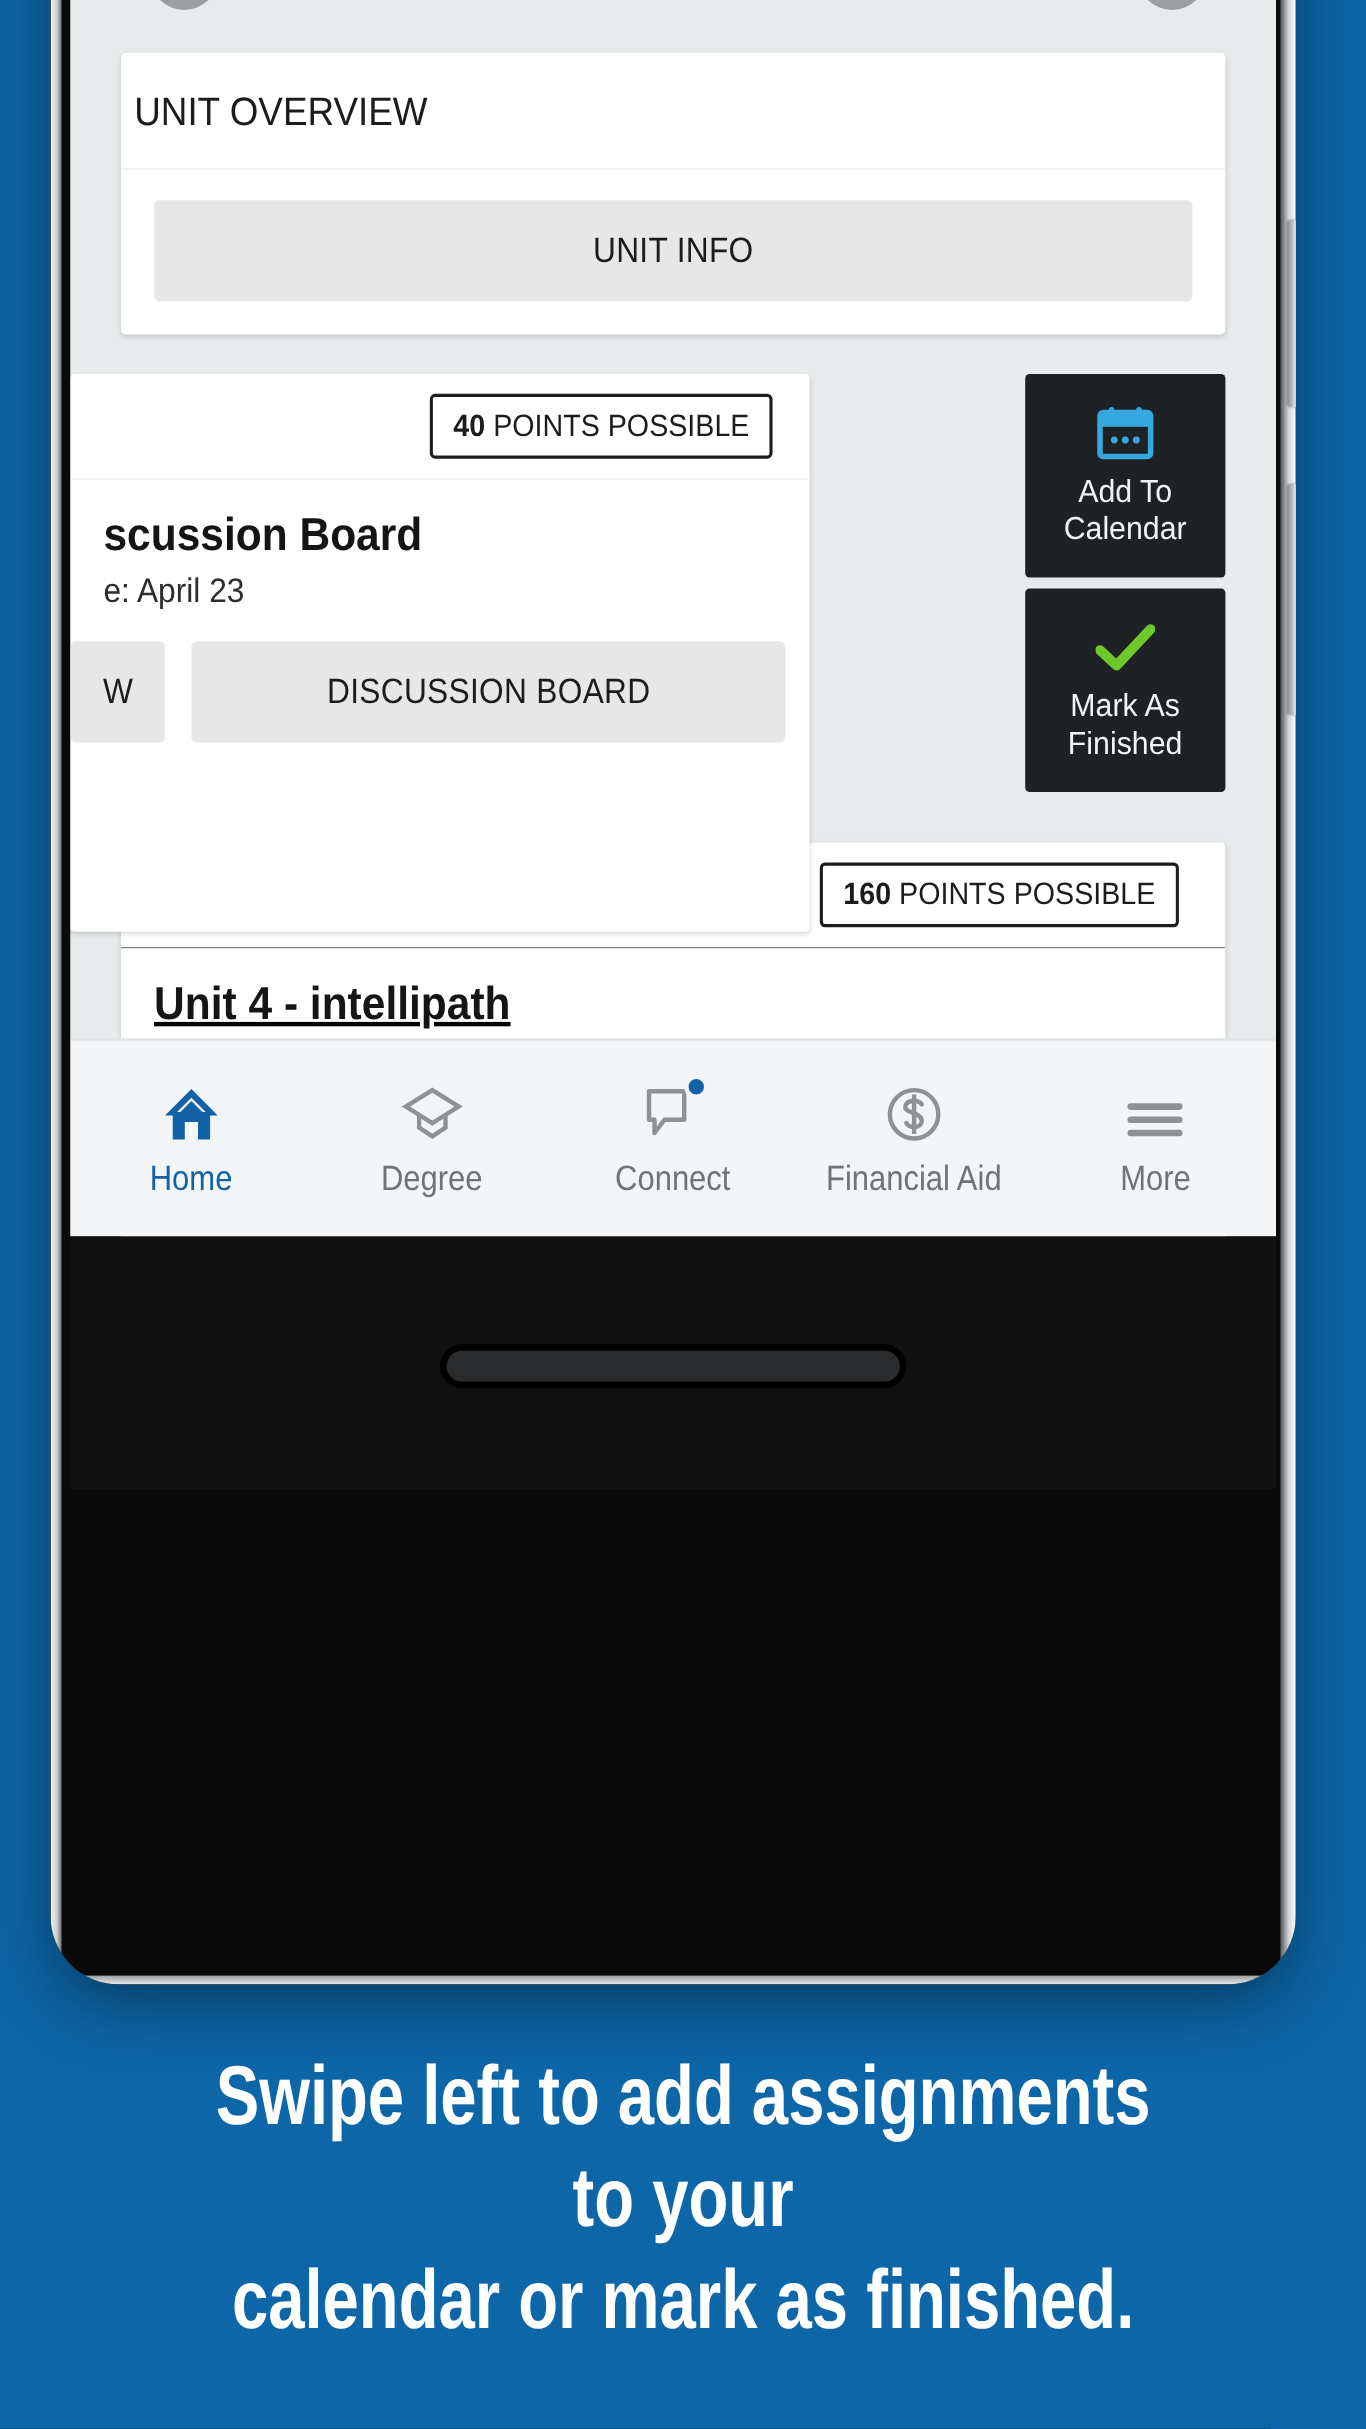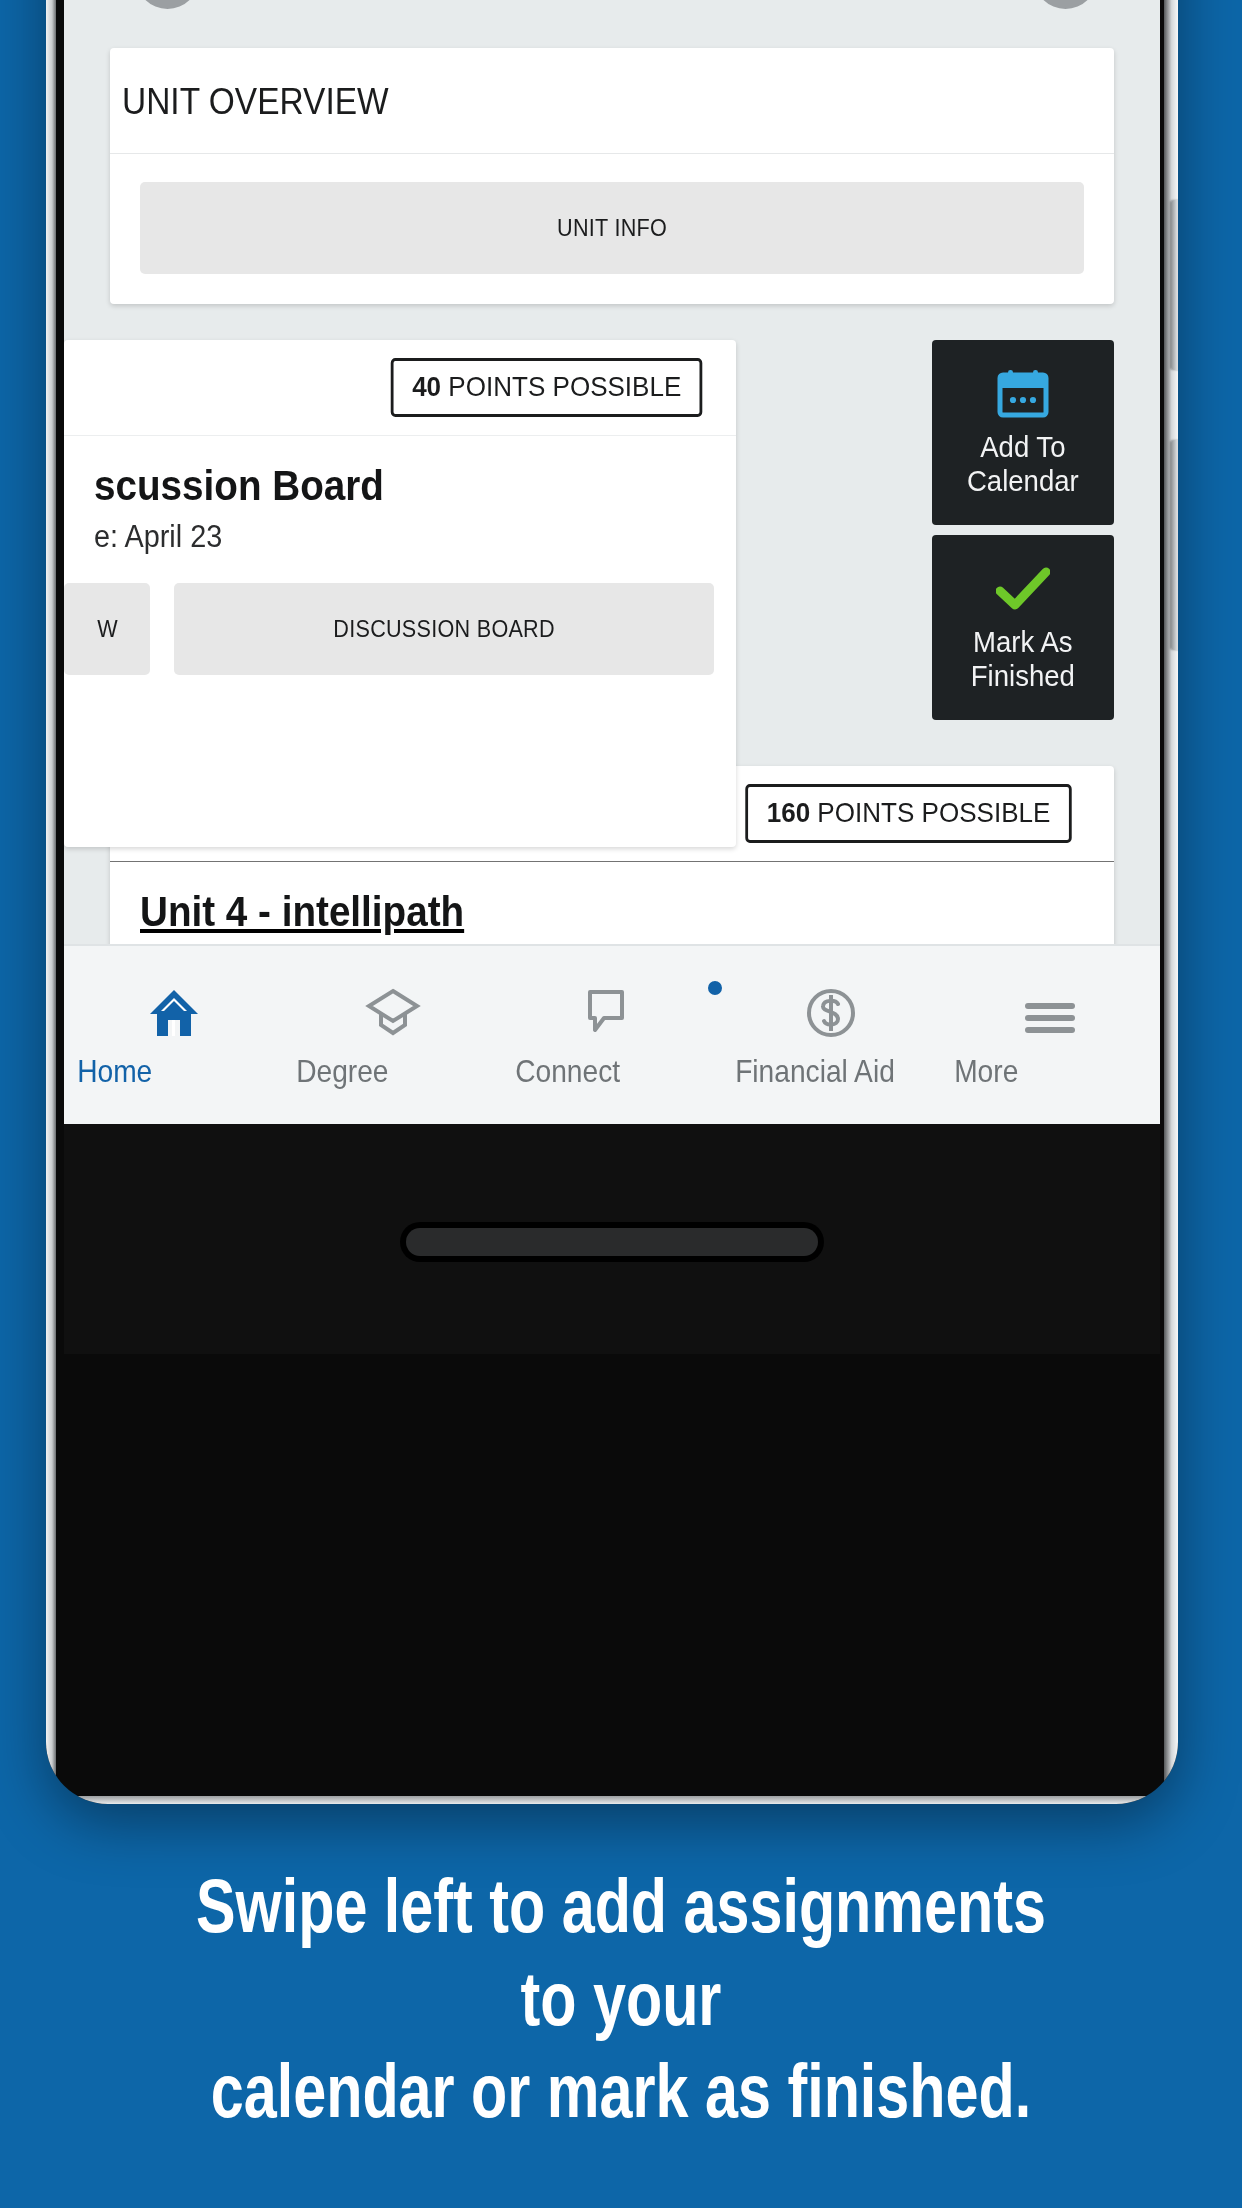--- a/index.html
+++ b/index.html
@@ -145,21 +145,21 @@
     flex: 1;
     background: #e7e7e7;
     border: none;
     border-radius: 5px;
     min-height: 92px;
     display: flex;
     align-items: center;
     justify-content: center;
     text-align: center;
     font-family: "Liberation Sans", sans-serif;
-    font-size: 24px;
+    font-size: 32px;
     color: #1b1c1d;
     letter-spacing: 0.3px;
     line-height: 1.12;
     cursor: pointer;
     transform: scaleX(1);
   }
   .pill-btn span { transform: scaleX(0.90); display: block; }
 
   
   #swipe-row {
@@ -264,20 +264,21 @@
     width: 100%;
     height: 180px;
     background: #f3f5f6;
     border-top: 2px solid #dfe3e5;
     display: flex;
   }
   .tab-item {
     flex: 1;
     display: flex;
     flex-direction: column;
+    align-items: center;
     justify-content: center;
     cursor: pointer;
     position: relative;
   }
   .tab-icon { height: 58px; display: flex; align-items: flex-end; justify-content: center; position: relative; }
   .tab-label {
     margin-top: 14px;
     font-size: 32px;
     color: #6f7477;
     transform: scaleX(0.88);

